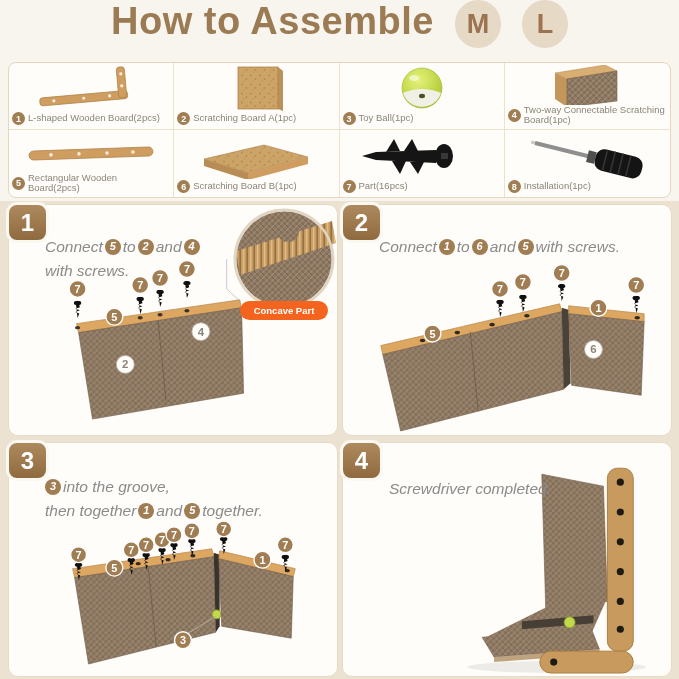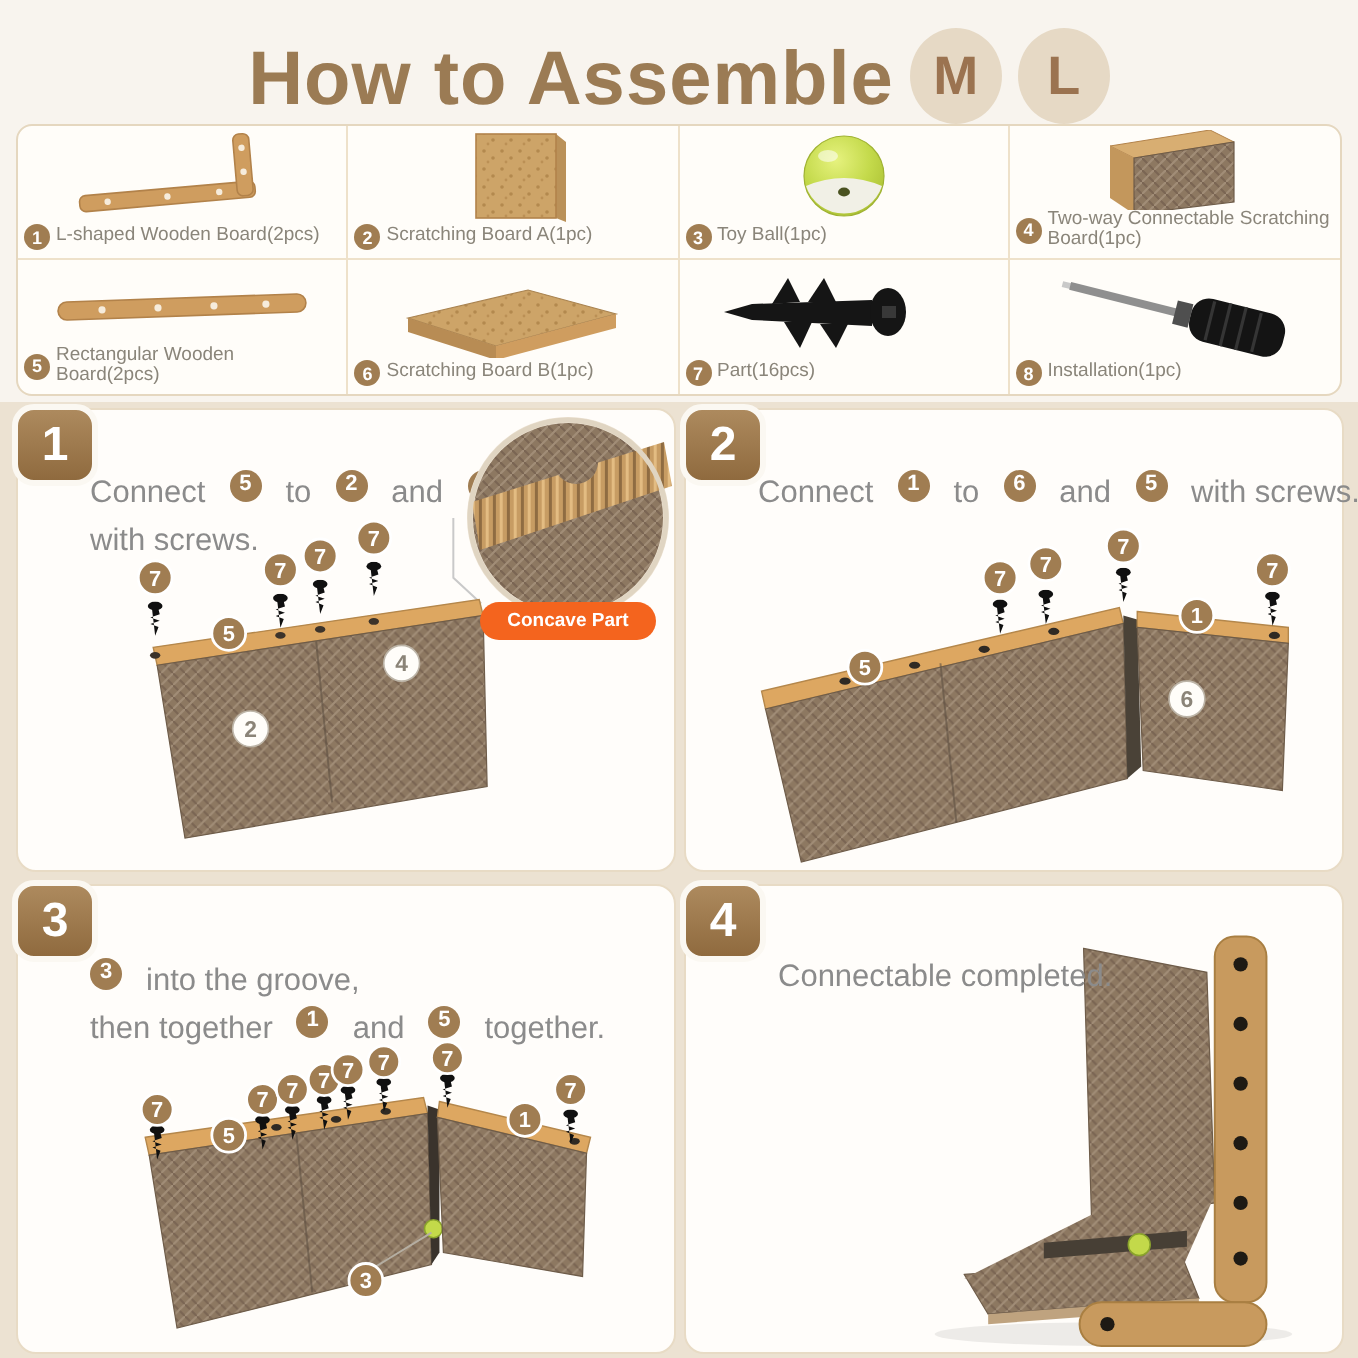--- a/index.html
+++ b/index.html
@@ -1,21 +1,21 @@
 <!DOCTYPE html>
 <html><head>
 <meta charset="utf-8">
 <style>
   * { margin:0; padding:0; box-sizing:border-box; }
   body { font-family:"Liberation Sans", sans-serif; background:#d8cdbc; }
   .page { position:relative; width:679px; height:679px; background:#ece2d2; overflow:hidden; margin:0 auto; }
 
   
   .top-section { position:relative; background:#f8f4ee; height:201px; }
-  .header { height:62px; display:flex; align-items:flex-end; justify-content:center; gap:8px; }
+  .header { height:62px; display:flex; align-items:flex-start; justify-content:center; gap:21px; }
   .title { font-size:38px; font-weight:bold; color:#9b7b54; letter-spacing:.5px; }
   .size-badge { width:46px; height:48px; border-radius:50%; background:#e6d9c5; color:#9b7350;
                 font-size:27px; font-weight:bold; display:inline-flex; align-items:center; justify-content:center; }
 
   
   .parts-grid { margin:0 8px; width:663px; display:grid; grid-template-columns:repeat(4,1fr);
                 grid-auto-rows:67px; background:#fffdf9; border:1.5px solid #e5d7bf; border-radius:8px; overflow:hidden; }
   .part-cell { border-right:1px solid #eee1ca; border-bottom:1px solid #eee1ca;
                display:flex; flex-direction:column; justify-content:flex-end; padding:2px 3px 3px 3px; }
   .part-cell:nth-child(4n) { border-right:none; }
@@ -33,21 +33,21 @@
   .p3 { left:8px;  top:442px; width:330px; height:235px; }
   .p4 { left:342px; top:442px; width:330px; height:235px; }
 
   .step-badge { position:absolute; top:-3px; left:-3px; width:43px; height:41px; border-radius:11px;
                 background:linear-gradient(180deg,#ad8a5e,#8f6a3e); color:#fff; font-size:24px; font-weight:bold;
                 display:flex; align-items:center; justify-content:center; border:3px solid #fbf8f2; z-index:3; }
 
   .instr { position:relative; z-index:2; margin:30px 12px 0 36px; font-size:15.5px; color:#8b8b8b; line-height:1.55; }
   .p1 .instr { max-width:215px; }
   .p4 .instr { margin-left:46px; margin-top:34px; }
-  .ln { display:inline-flex; gap:12px; white-space:nowrap; }
+  .ln { display:inline-flex; align-items:center; gap:2px; white-space:nowrap;font-style:italic; }
   .ref { display:inline-flex; min-width:16px; width:16px; height:16px; border-radius:50%; background:#a07d52;
          color:#fff; font-size:11px; font-weight:bold; align-items:center; justify-content:center; }
 
   .diag { position:absolute; left:0; bottom:2px; width:100%; z-index:1; }
   .p1 .diag { height:175px; } .p2 .diag { height:170px; }
   .p3 .diag { height:160px; } .p4 .diag { height:230px; bottom:1px; }
 
   
   .inset { position:absolute; top:2px; right:-2px; width:110px; z-index:2; text-align:center; }
   .inset svg { display:block; margin:0 auto; }
@@ -448,21 +448,21 @@
           <circle cx="175" cy="126" r="8.5" fill="#a07d52" stroke="#fff" stroke-width="1.4"></circle>
           <text class="lt" x="175" y="130">3</text>
         </g>
     </svg>
   </div>
 
   <div class="panel p4">
     <div class="step-badge">4</div>
     <div class="instr">
       <span class="ln">
-          <span>Connectable completed.</span>
+          <span>Screwdriver completed.</span>
         </span>
     </div>
 
     <svg class="diag" viewBox="0 0 330 230" preserveAspectRatio="xMidYMax meet">
       <ellipse cx="215" cy="222" rx="90" ry="6" fill="#000" opacity="0.07"></ellipse>
       <polygon points="140,192 250,184 258,204 152,212" fill="url(#hatch)" stroke="#6e5c49" stroke-width="0.6"></polygon>
       <polygon points="152,212 258,204 258,209 152,217" fill="#bfa37f"></polygon>
       <polygon points="200,28 262,40 266,156 204,164" fill="url(#hatch)" stroke="#6e5c49" stroke-width="0.6"></polygon>
       <polygon points="204,162 266,152 250,188 140,194" fill="url(#hatch)"></polygon>
       <polygon points="180,176 252,170 252,178 180,184" fill="#473f35"></polygon>

